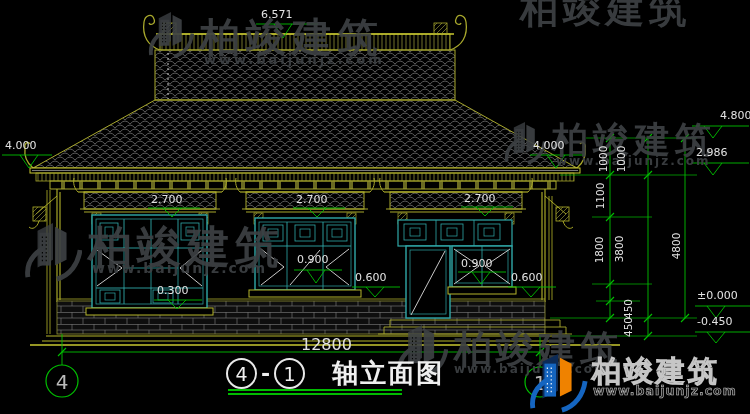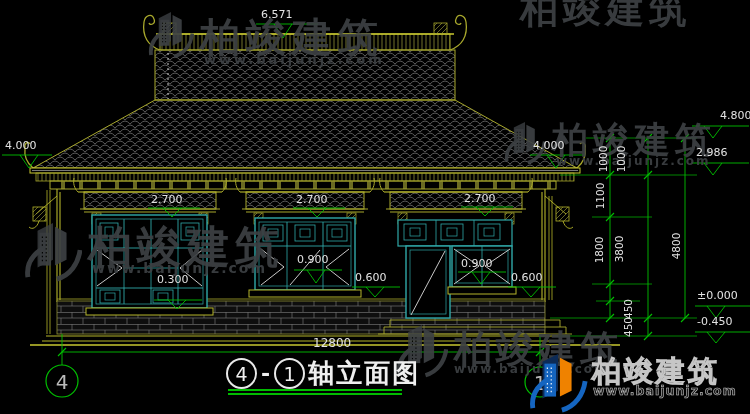--- a/index.html
+++ b/index.html
@@ -1,34 +1,34 @@
 <!DOCTYPE html>
 <html><head>
 <meta charset="utf-8">
 <style>
   html,body{margin:0;padding:0;background:#000;}
   .stage{position:relative;width:750px;height:414px;background:#000;overflow:hidden;
          font-family:"DejaVu Sans",sans-serif;}
   .lbl{position:absolute;color:#e2e2e2;font-size:11px;line-height:1;white-space:nowrap;z-index:3;}
-  .lbl.big{font-size:12px;margin-left:12px;}
+  .lbl.big{font-size:16px;}
   .vlbl{position:absolute;color:#e2e2e2;font-size:10.5px;line-height:1;white-space:nowrap;z-index:3;
         transform:translate(-50%,-50%) rotate(-90deg);}
   svg.art{position:absolute;left:0;top:0;z-index:1;}
   
   .wm{position:absolute;z-index:2;color:#3d4144;opacity:.92;}
   .wm .brand{font-weight:bold;white-space:nowrap;}
   .wm .url{font-weight:bold;white-space:nowrap;}
   
   .axis-num{position:absolute;z-index:3;color:#b9b9b9;font-size:20px;transform:translate(-50%,-50%);}
   
   .title{position:absolute;left:226px;top:356px;z-index:3;display:flex;align-items:center;gap:3px;color:#efefef;}
   .title .circ{width:27px;height:27px;border:2px solid #e8e8e8;border-radius:50%;
                display:flex;align-items:center;justify-content:center;font-size:19px;}
   .title .dash{font-size:22px;font-weight:bold;margin:0 1px;}
-  .title .ttl{font-size:26px;font-weight:bold;letter-spacing:2px;}
+  .title .ttl{font-size:26px;font-weight:bold;letter-spacing:2px;margin-left:24px;}
   .uline{position:absolute;left:228px;width:174px;height:2px;background:#00bb00;z-index:3;}
   
   .logo{position:absolute;z-index:4;}
   .logo .brand{position:absolute;left:66px;top:0px;font-size:29px;font-weight:bold;letter-spacing:3px;
                color:#161616;-webkit-text-stroke:1px #c6c6c6;white-space:nowrap;}
   .logo .url{position:absolute;left:67px;top:31px;font-size:12.5px;font-weight:bold;letter-spacing:1px;
              color:#1a1a1a;-webkit-text-stroke:0.6px #c0c0c0;white-space:nowrap;}
 </style>
 </head>
 <body>
@@ -226,21 +226,21 @@
   <div class="lbl" style="left:696px;top:147px">2.986</div>
   <div class="lbl" style="left:697px;top:290px">±0.000</div>
   <div class="lbl" style="left:697px;top:316px">-0.450</div>
   <div class="lbl" style="left:151px;top:194px">2.700</div>
   <div class="lbl" style="left:296px;top:194px">2.700</div>
   <div class="lbl" style="left:464px;top:193px">2.700</div>
   <div class="lbl" style="left:297px;top:254px">0.900</div>
   <div class="lbl" style="left:461px;top:258px">0.900</div>
   <div class="lbl" style="left:355px;top:272px">0.600</div>
   <div class="lbl" style="left:511px;top:272px">0.600</div>
-  <div class="lbl" style="left:157px;top:274px">0.300</div>
+  <div class="lbl" style="left:157px;top:285px">0.300</div>
   <div class="lbl big" style="left:301px;top:337px">12800</div>
 
   <div class="vlbl" style="left:603px;top:159px">1000</div>
   <div class="vlbl" style="left:621px;top:159px">1000</div>
   <div class="vlbl" style="left:600px;top:196px">1100</div>
   <div class="vlbl" style="left:599px;top:250px">1800</div>
   <div class="vlbl" style="left:619px;top:249px">3800</div>
   <div class="vlbl" style="left:676px;top:246px">4800</div>
   <div class="vlbl" style="left:628px;top:309px">450</div>
   <div class="vlbl" style="left:628px;top:327px">450</div>

